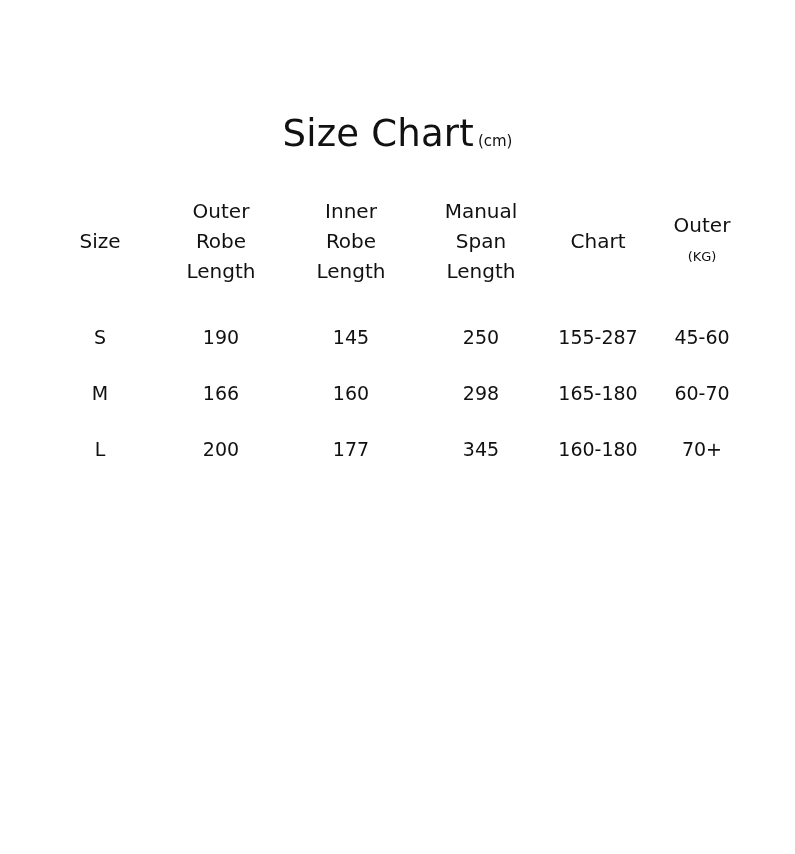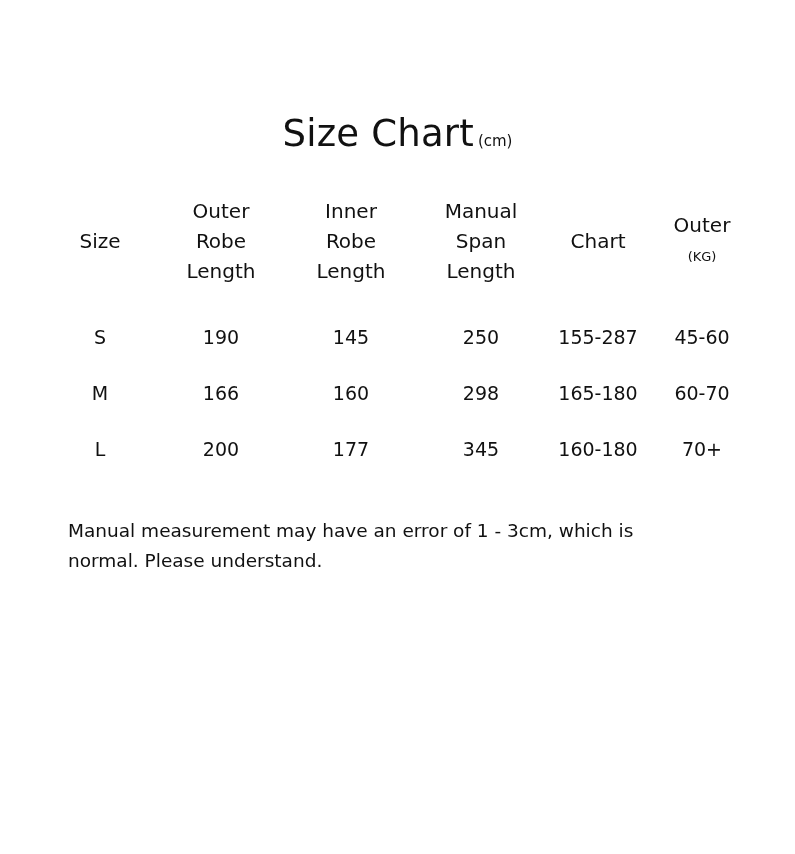--- a/index.html
+++ b/index.html
@@ -163,15 +163,14 @@
         <td>L</td>
         <td>200</td>
         <td>177</td>
         <td>345</td>
         <td>160-180</td>
         <td>70+</td>
       </tr>
     </tbody>
   </table>
 
-  <div class="note">Manual measurement may have an error of 1 - 3cm, which is normal. Please understand.</div>
 
 </div>
 
 </body></html>

